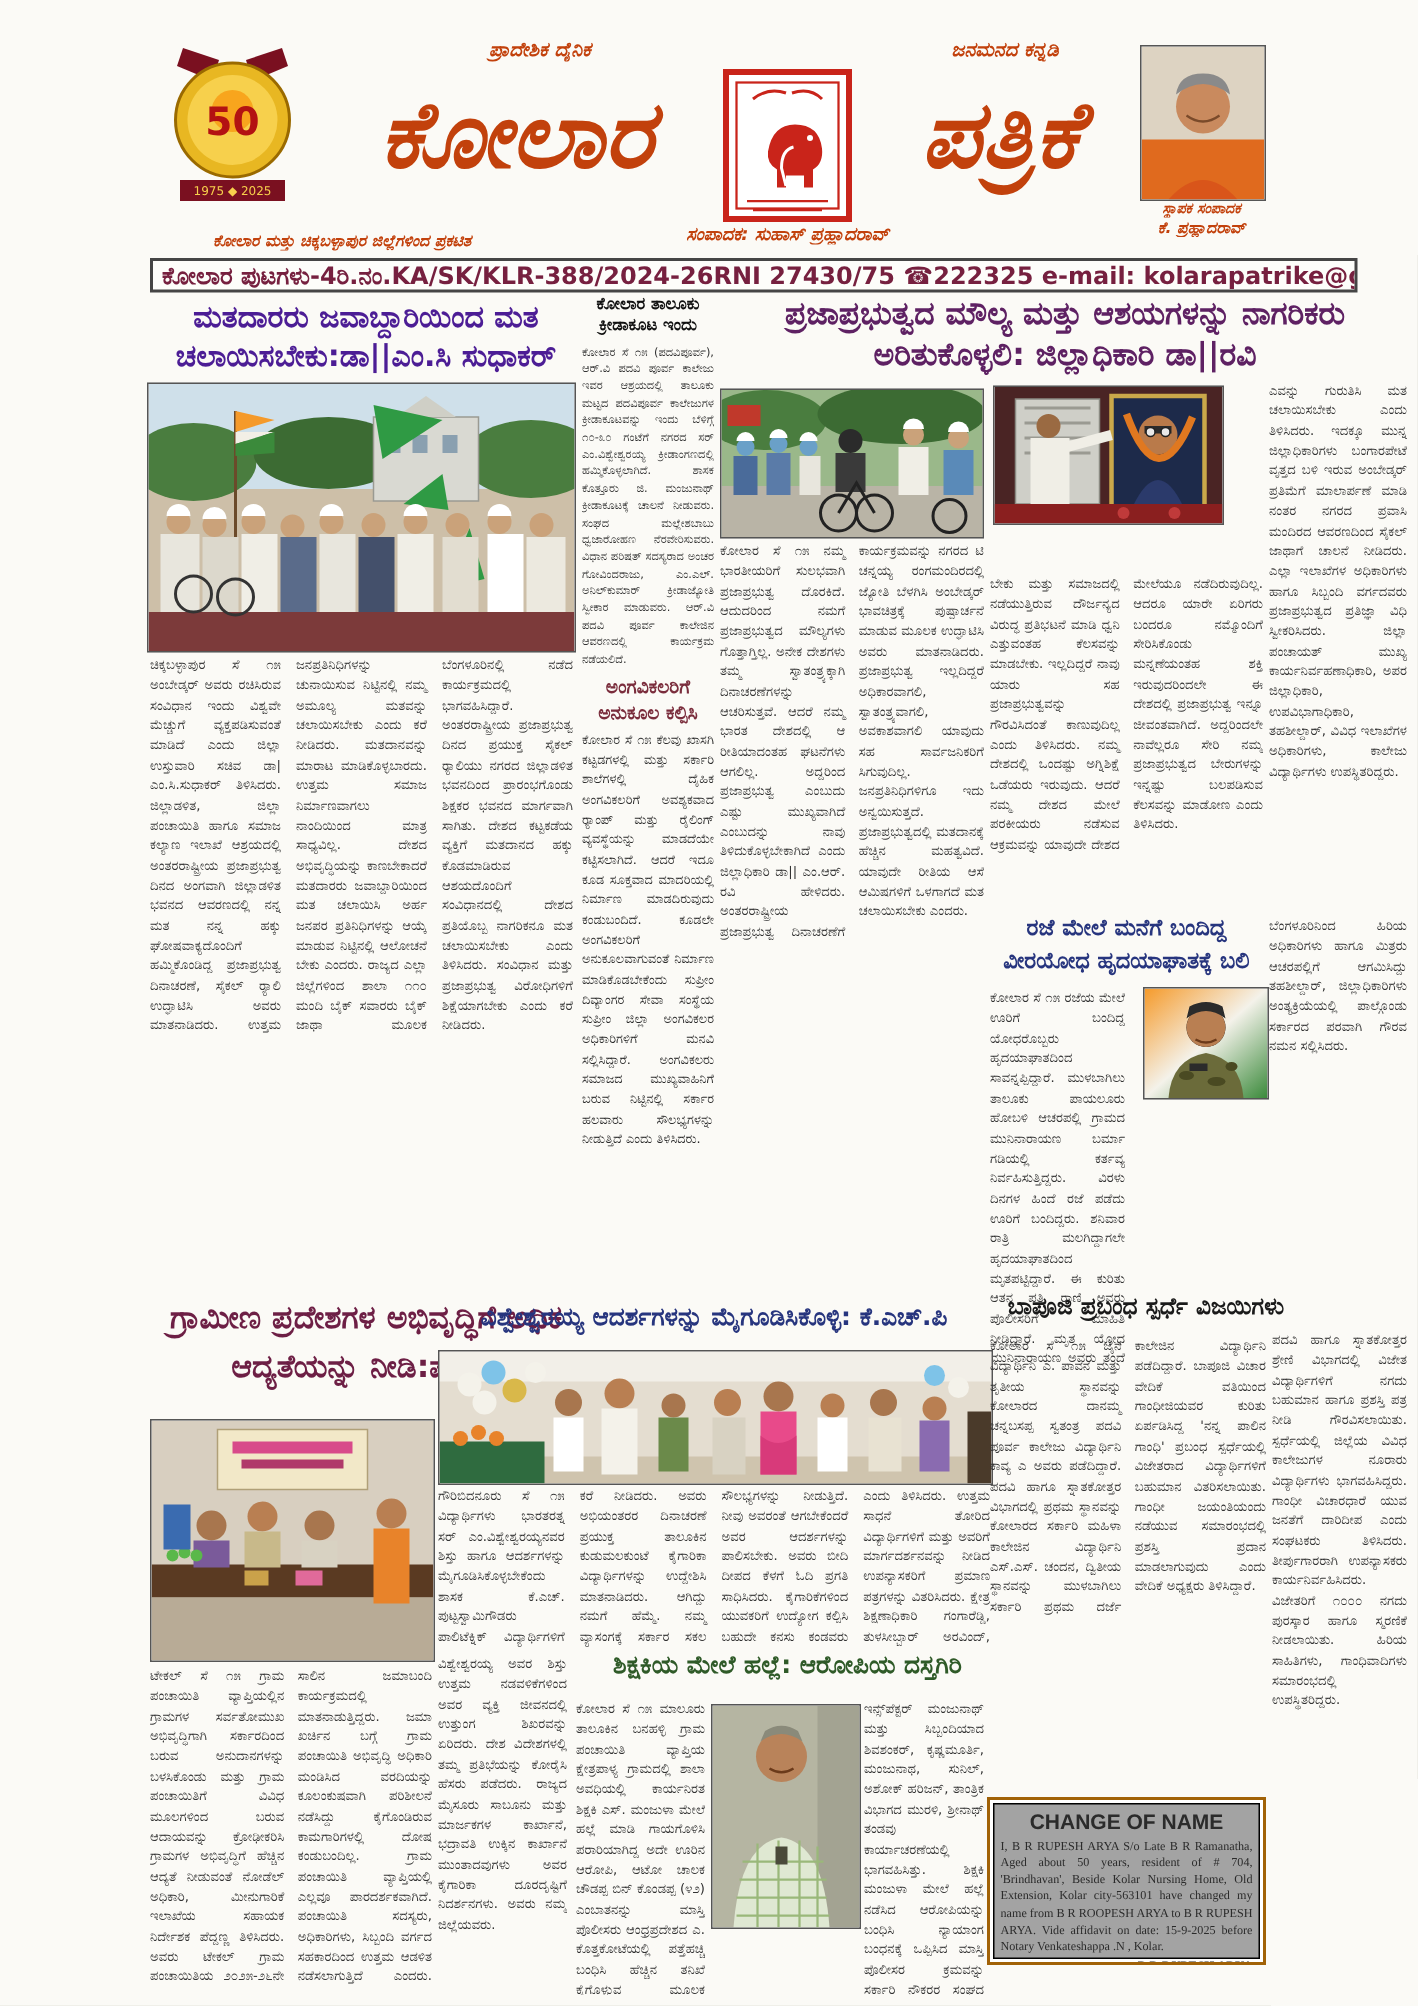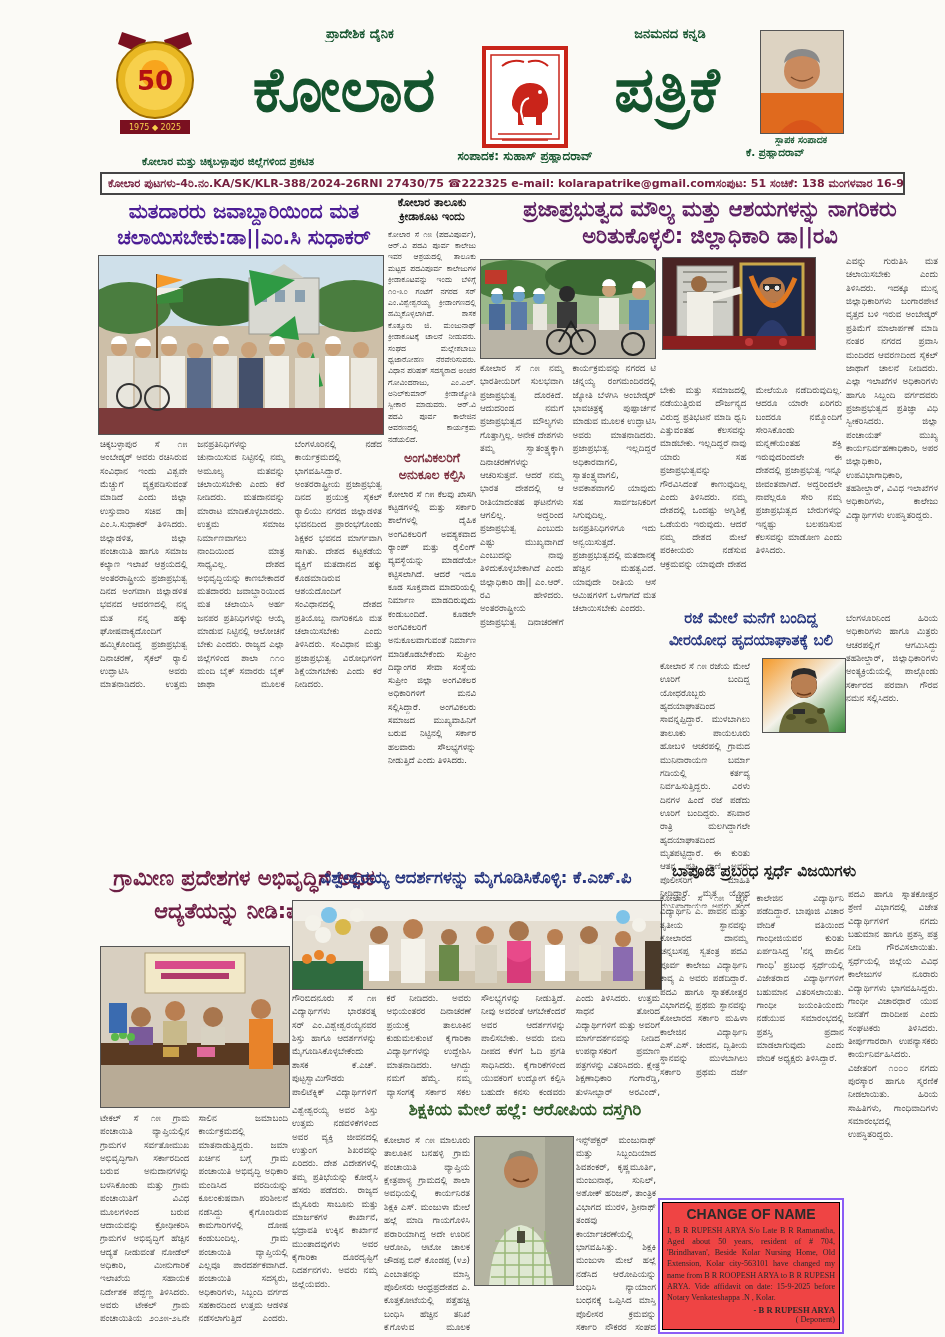--- a/index.html
+++ b/index.html
@@ -1,42 +1,42 @@
 <!DOCTYPE html>
 <html><head>
 <meta charset="utf-8">
 <style>
   html,body{margin:0;padding:0;background:#e8e6e0;}
   #page{position:relative;width:945px;height:1337px;background:#fbfaf6;margin:0 auto;overflow:hidden;
         font-family:"DejaVu Sans",sans-serif;color:#2b2b2b;}
   .abs{position:absolute;overflow:hidden;}
-  .red{color:#14532d;}
+  .red{color:#c2410c;font-style:italic;}
   .bodytxt{font-size:8.8px;line-height:1.52;text-align:justify;color:#333;}
   .cols2{column-count:2;column-gap:9px;}
   .cols3{column-count:3;column-gap:10px;}
   .cols4{column-count:4;column-gap:10px;}
   .hl{font-weight:700;text-align:center;}
   .ph{border:1px solid #555;background:#ddd;}
   .ph svg{display:block;width:100%;height:100%;}
   
   #logo{left:112px;top:28px;width:86px;height:112px;}
   #tagline-left{left:275px;top:26px;width:170px;font-size:13px;font-weight:700;text-align:center;}
   #tagline-right{left:585px;top:26px;width:170px;font-size:13px;font-weight:700;text-align:center;}
   #title1{left:208px;top:40px;width:272px;height:102px;font-size:62px;line-height:100px;font-weight:700;text-align:center;}
   #title2{left:572px;top:40px;width:190px;height:102px;font-size:62px;line-height:100px;font-weight:700;text-align:center;}
   #emblem{left:482px;top:46px;width:86px;height:102px;}
   #publisher-line{left:112px;top:155px;width:215px;font-size:10.5px;font-weight:700;padding-left:30px;}
   #editor-line{left:415px;top:149px;width:220px;font-size:12px;font-weight:700;text-align:center;}
   #founder-photo{left:760px;top:30px;width:82px;height:102px;}
   #founder-l1{left:746px;top:134px;width:110px;font-size:9.5px;font-weight:700;text-align:center;}
-  #founder-l2{left:746px;top:146px;width:110px;font-size:10.5px;font-weight:700;text-align:left;}
+  #founder-l2{left:746px;top:146px;width:110px;font-size:10.5px;font-weight:700;text-align:center;}
   
   #infobar{left:100px;top:172px;width:805px;height:23px;border:2px solid #454545;background:#fdfdfa;
            display:flex;align-items:center;justify-content:space-between;padding:0 6px;box-sizing:border-box;
-           font-size:11px;font-weight:700;color:#76203f;white-space:nowrap;}
+           font-size:16px;font-weight:700;color:#76203f;white-space:nowrap;}
   
   #voters-headline{left:100px;top:198px;width:288px;height:54px;font-size:20px;line-height:1.3;color:#4c1d95;}
   #sports-block{left:388px;top:196px;width:88px;height:258px;}
   #sports-head{font-size:11px;font-weight:700;text-align:center;line-height:1.3;color:#111;margin-bottom:4px;}
   #sports-body{font-size:7.6px;line-height:1.5;text-align:justify;color:#333;}
   #democracy-headline{left:480px;top:196px;width:460px;height:56px;font-size:21px;line-height:1.3;color:#5e2163;}
   #flag-photo{left:98px;top:255px;width:284px;height:178px;}
   #cycle-photo{left:480px;top:259px;width:174px;height:98px;}
   #ambedkar-photo{left:662px;top:257px;width:152px;height:91px;}
   #voters-body{left:100px;top:438px;width:282px;height:422px;}
@@ -61,22 +61,22 @@
   #visves-cont{left:292px;top:1104px;width:86px;height:226px;}
   #teacher-headline{left:382px;top:1100px;width:286px;height:30px;font-size:16.5px;color:#2f5a28;}
   #teacher-left{left:384px;top:1134px;width:86px;height:196px;}
   #arrest-photo{left:474px;top:1136px;width:98px;height:148px;}
   #arrest-caption{left:462px;top:1343px;width:122px;height:30px;font-size:8.2px;font-weight:700;text-align:center;line-height:1.4;}
   #teacher-right{left:576px;top:1134px;width:80px;height:196px;}
   #bapuji-headline{left:660px;top:862px;width:208px;height:26px;font-size:15.5px;color:#1a1a1a;}
   #bapuji-body{left:660px;top:892px;width:184px;height:302px;}
   #bapuji-right{left:848px;top:888px;width:90px;height:442px;}
   
-  #change-box{left:658px;top:1198px;width:186px;height:136px;border:2px solid #8b5cf6;box-shadow:inset 0 0 0 2px #fff,inset 0 0 0 3px #000;
-              background:#ef4444;padding:6px 7px;box-sizing:border-box;font-family:"Liberation Serif",serif;}
+  #change-box{left:658px;top:1198px;width:186px;height:112px;border:2px solid #a16207;box-shadow:inset 0 0 0 2px #fff,inset 0 0 0 3px #000;
+              background:#a3a3a3;padding:6px 7px;box-sizing:border-box;font-family:"Liberation Serif",serif;}
   #change-title{font-size:14px;font-weight:700;text-align:center;font-family:"Liberation Sans",sans-serif;margin-bottom:3px;}
   #change-body{font-size:8.1px;line-height:1.38;text-align:justify;}
   #change-sign{font-size:8.6px;font-weight:700;text-align:right;margin-top:2px;}
   #change-dep{font-size:8.2px;text-align:right;}
 </style>
 </head>
 <body>
 
 <div id="page">
 

